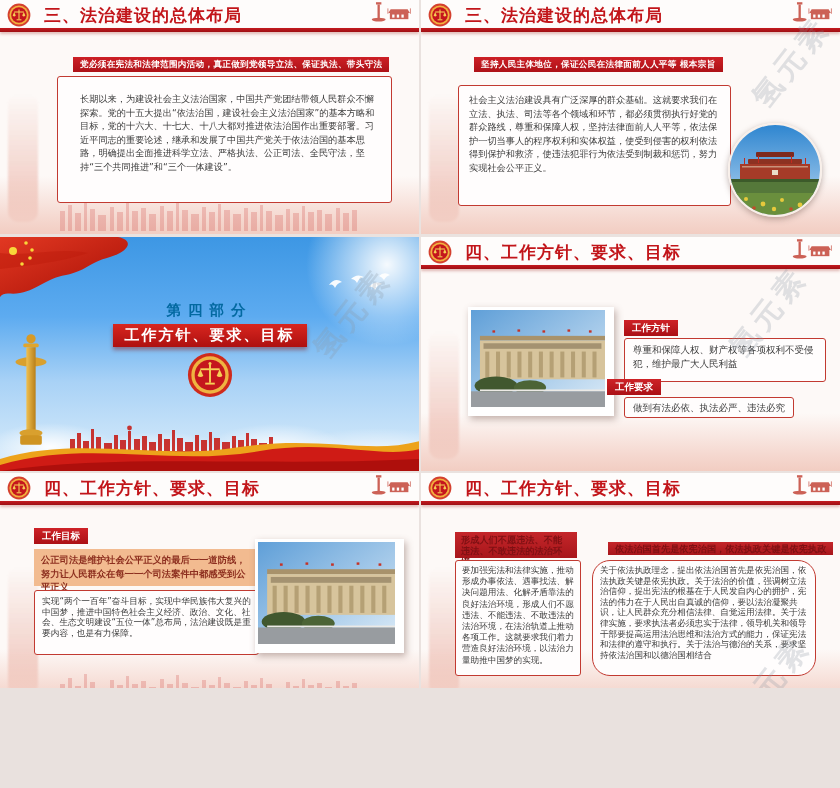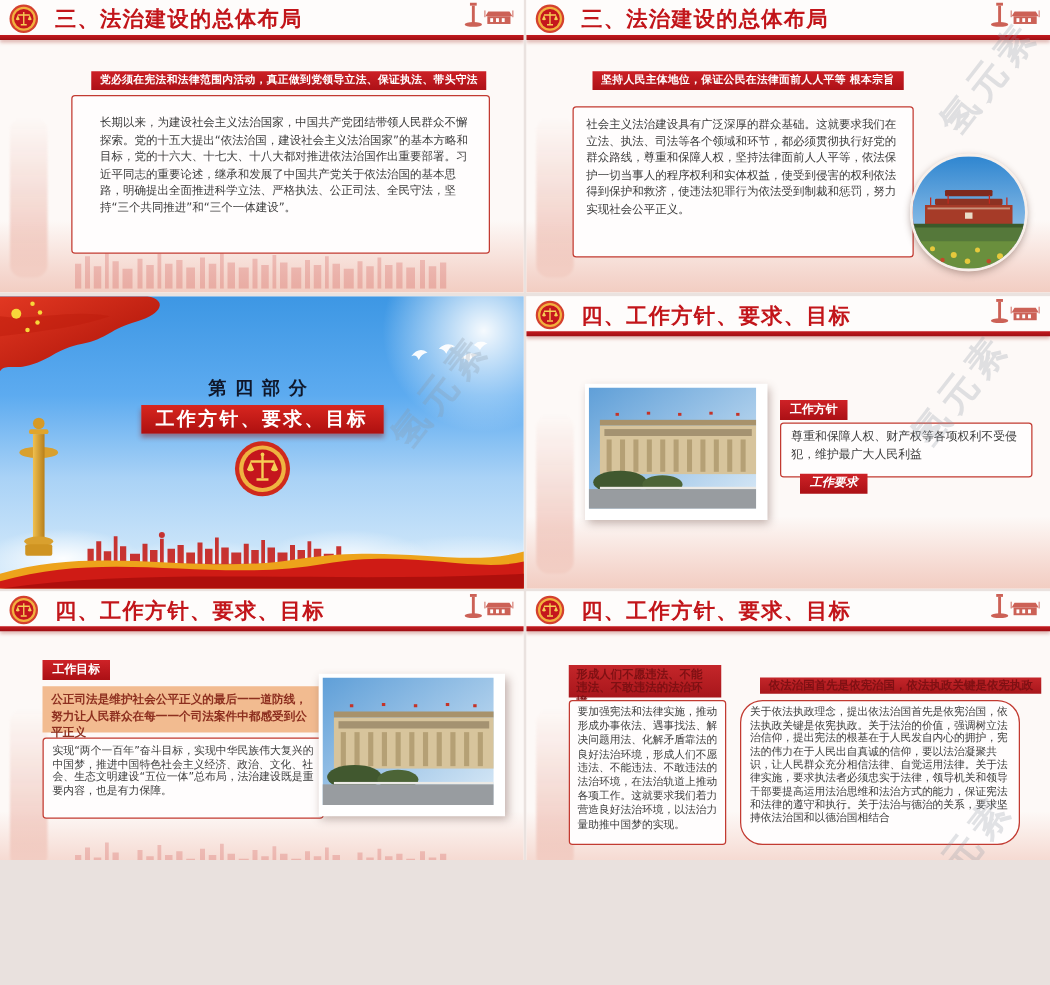--- a/index.html
+++ b/index.html
@@ -37,33 +37,33 @@
   .circle-photo{position:absolute;left:307px;top:123px;width:90px;height:90px;border-radius:50%;overflow:hidden;box-shadow:0 2px 6px rgba(90,60,50,.4);border:2px solid #f8efe9;}
 
   
   .sky{position:absolute;inset:0;background:linear-gradient(180deg,#3d97e4 0%,#5dabf0 34%,#a9d2f6 62%,#dceefb 100%);}
   .clouds{position:absolute;left:0;right:0;bottom:0;height:110px;background:
      radial-gradient(90px 34px at 12% 78%,rgba(255,255,255,.95),rgba(255,255,255,0) 70%),
      radial-gradient(120px 42px at 38% 92%,#fff,rgba(255,255,255,0) 72%),
      radial-gradient(100px 36px at 66% 80%,rgba(255,255,255,.92),rgba(255,255,255,0) 70%),
      radial-gradient(150px 52px at 90% 95%,#fff,rgba(255,255,255,0) 72%);}
   .flare{position:absolute;right:-10px;top:-14px;width:150px;height:130px;background:radial-gradient(circle at 72% 32%,rgba(255,255,255,.95),rgba(255,255,255,0) 58%);}
-  .part-label{position:absolute;left:0;right:0;top:64px;text-align:center;font-size:14.5px;font-weight:700;color:#0f172a;letter-spacing:7px;}
+  .part-label{position:absolute;left:0;right:0;top:64px;text-align:center;font-size:14.5px;font-weight:700;color:#0369a1;letter-spacing:7px;}
   .title-banner{position:absolute;left:50%;transform:translateX(-50%);top:87px;min-width:150px;padding:0 12px;height:23px;line-height:23px;text-align:center;background:linear-gradient(180deg,#d8261f,#ae1010);color:#fff;font-size:15px;font-weight:700;letter-spacing:2px;box-shadow:0 3px 4px rgba(140,20,15,.45);white-space:nowrap;}
   .big-emblem{position:absolute;left:50%;transform:translateX(-50%);top:115px;width:46px;height:46px;}
   .flag{position:absolute;left:0;top:0;width:150px;height:68px;}
   .huabiao{position:absolute;left:14px;top:88px;width:34px;height:128px;}
   .doves{position:absolute;right:28px;top:36px;width:66px;height:26px;opacity:.95;}
   .ribbon{position:absolute;left:0;right:0;bottom:0;height:62px;}
 
   
   .s4 .photo{left:47px;top:70px;width:140px;height:103px;}
   .s4 .tag1{left:203px;top:83px;}
   .s4 .box1{left:203px;top:101px;width:184px;height:34px;font-size:9.5px;line-height:14px;padding:4px 8px;font-weight:500;}
-  .s4 .tag2{left:219px;top:142px;font-style:italic;}
+  .s4 .tag2{left:186px;top:142px;}
   .s4 .box2{left:203px;top:160px;width:152px;height:15px;font-size:9.5px;line-height:15px;padding:2px 8px;white-space:nowrap;font-weight:500;}
 
   
   .s5 .tag{left:34px;top:55px;text-align:right;}
   .s5 .hl{position:absolute;left:34px;top:76px;width:207px;height:29px;background:#f2bb90;color:#8d2f1f;font-size:9.3px;line-height:13.5px;padding:4px 7px;font-weight:600;}
   .s5 .box{left:34px;top:117px;width:209px;height:53px;font-size:8.7px;line-height:10.6px;padding:5px 7px;font-weight:500;}
   .s5 .photo{left:255px;top:66px;width:143px;height:108px;}
 
   
   .dk{position:absolute;background:linear-gradient(180deg,#c4262a,#a8161b);color:#7e1013;font-weight:700;}
@@ -415,20 +415,21 @@
           </g>
         <ellipse cx="28" cy="82" rx="24" ry="10" fill="#41582f"></ellipse>
           <ellipse cx="66" cy="84" rx="18" ry="8" fill="#4c6436"></ellipse>
         <rect x="10" y="86" width="140" height="2" fill="#eceae6"></rect>
         <rect x="0" y="88" width="150" height="17" fill="#989ca0"></rect>
       </svg>
     </div>
     <div class="tag tag1">工作方针</div>
     <div class="box box1">尊重和保障人权、财产权等各项权利不受侵犯，维护最广大人民利益</div>
     <div class="tag tag2">工作要求</div>
+    <div class="box box2">做到有法必依、执法必严、违法必究</div>
     <span class="wm" style="left:295px;top:55px;">氢元素</span>
   </div>
 
   <div class="slide s5">
     <div class="deco-col"></div>
     <div class="deco-bottom"></div>
     <svg class="deco-sky" viewBox="0 0 340 34" preserveAspectRatio="none">
       <g fill="#c62420">
           <rect x="20" y="14" width="5" height="20"></rect>
           <rect x="28" y="8" width="4" height="26"></rect>

